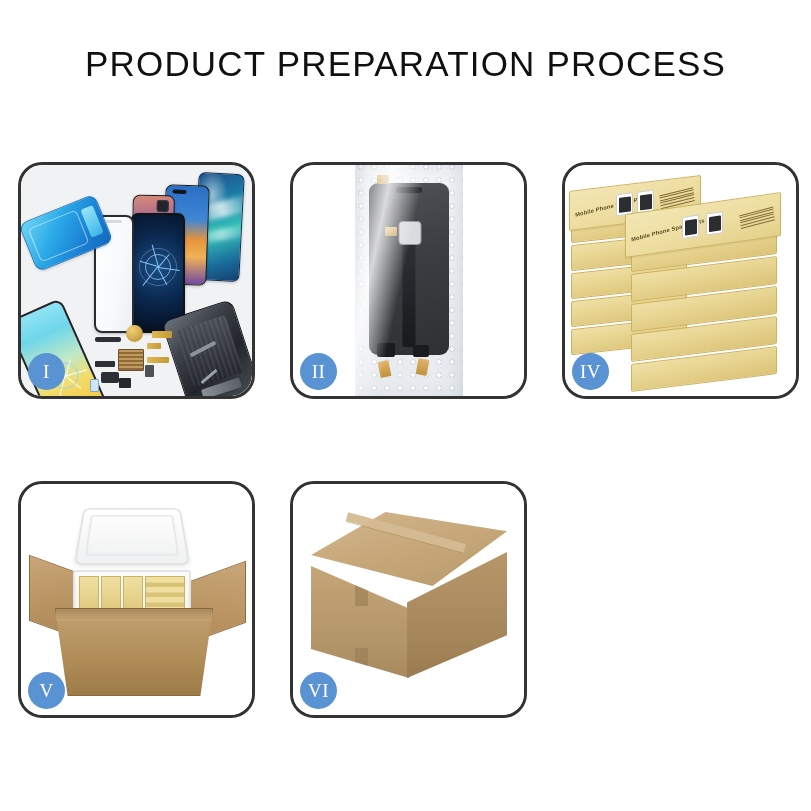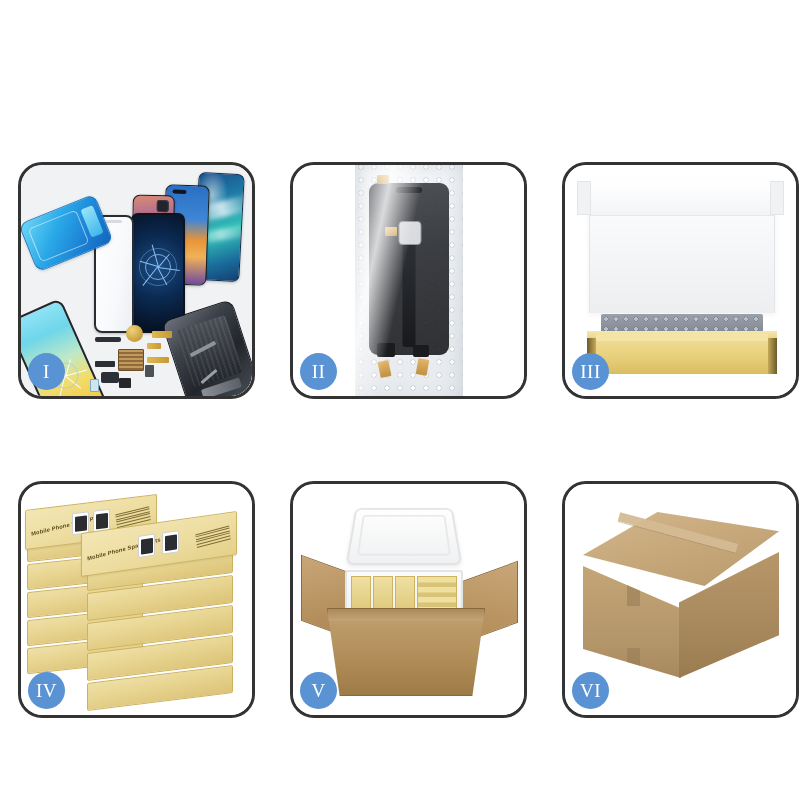--- a/index.html
+++ b/index.html
@@ -510,20 +510,21 @@
     position:absolute; width:13px; height:22px;
     background: rgba(150,122,82,.55);
   }
 </style>
 </head>
 <body>
 
 <div id="page">
 
   <div class="header">
+    <div class="title">PRODUCT PREPARATION PROCESS</div>
   </div>
 
   <div class="grid">
 
     <div class="panel">
       <div class="panel-media p1">
 
         <div class="ph ph-e"></div>
         <div class="ph ph-d"></div>
         <div class="ph ph-c"></div>
@@ -587,34 +588,20 @@
           <div class="tape" style="left:24px;top:200px;width:11px;height:16px;transform:rotate(-12deg);"></div>
           <div class="tape" style="left:62px;top:198px;width:11px;height:16px;transform:rotate(10deg);"></div>
           <div class="ic-blk" style="left:22px;top:182px;width:18px;height:14px;"></div>
           <div class="ic-blk" style="left:58px;top:184px;width:16px;height:12px;"></div>
           <div class="sheen"></div>
         </div>
         <div class="badge">II</div>
       </div>
     </div>
 
-    <div class="panel">
-      <div class="panel-media p3">
-        <div class="lid"></div>
-        <div class="lid-flapL"></div>
-        <div class="lid-flapR"></div>
-        <div class="bubble-in"></div>
-        <div class="box3">
-          <div class="innerwall"></div>
-          <div class="edgeL"></div>
-          <div class="edgeR"></div>
-        </div>
-        <div class="badge">III</div>
-      </div>
-    </div>
 
     <div class="panel">
       <div class="panel-media p4">
         <div class="stack">
 
           <div class="gbox gb-r gb-r5"></div>
           <div class="gbox gb-r gb-r4"></div>
           <div class="gbox gb-r gb-r3"></div>
           <div class="gbox gb-r gb-r2"></div>
           <div class="gbox gb-r gb-r1"></div>

